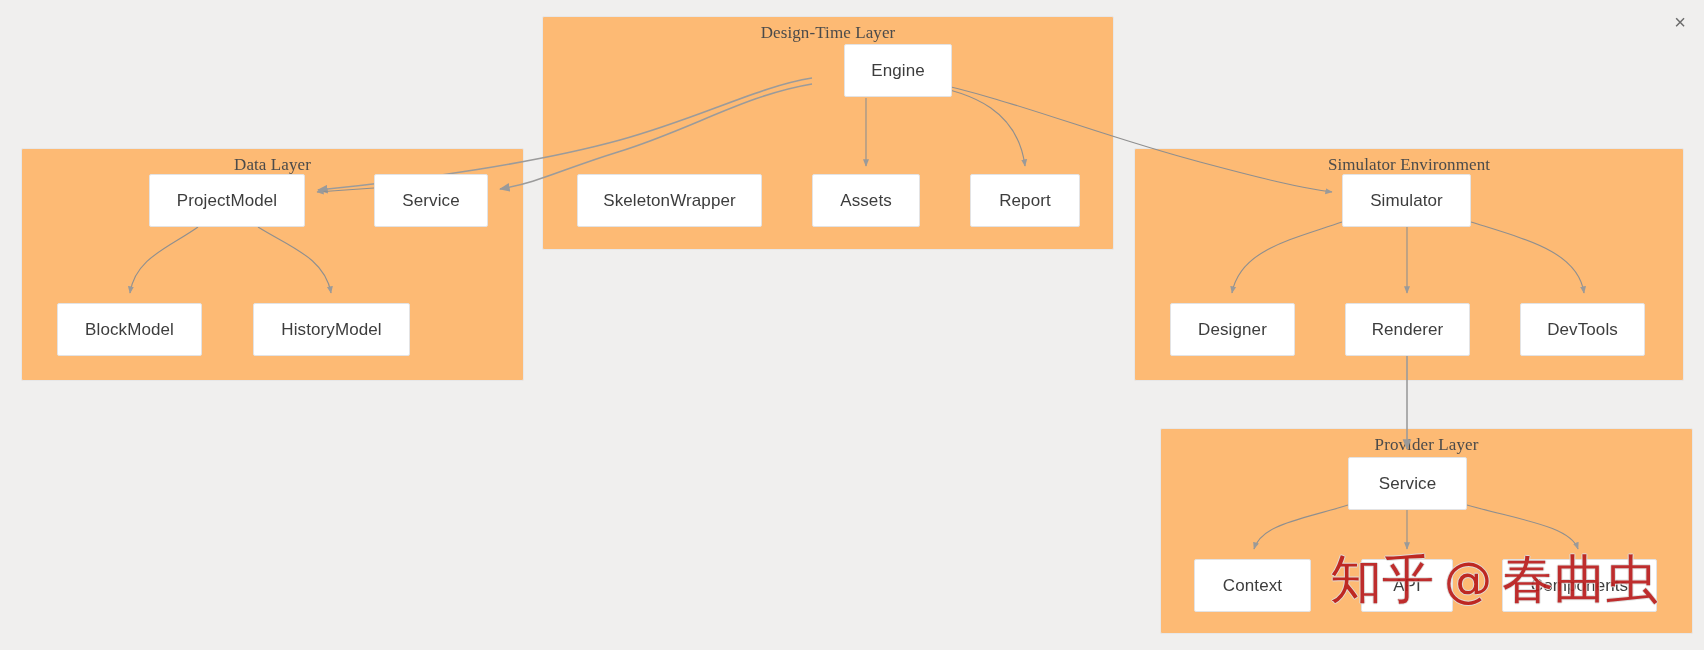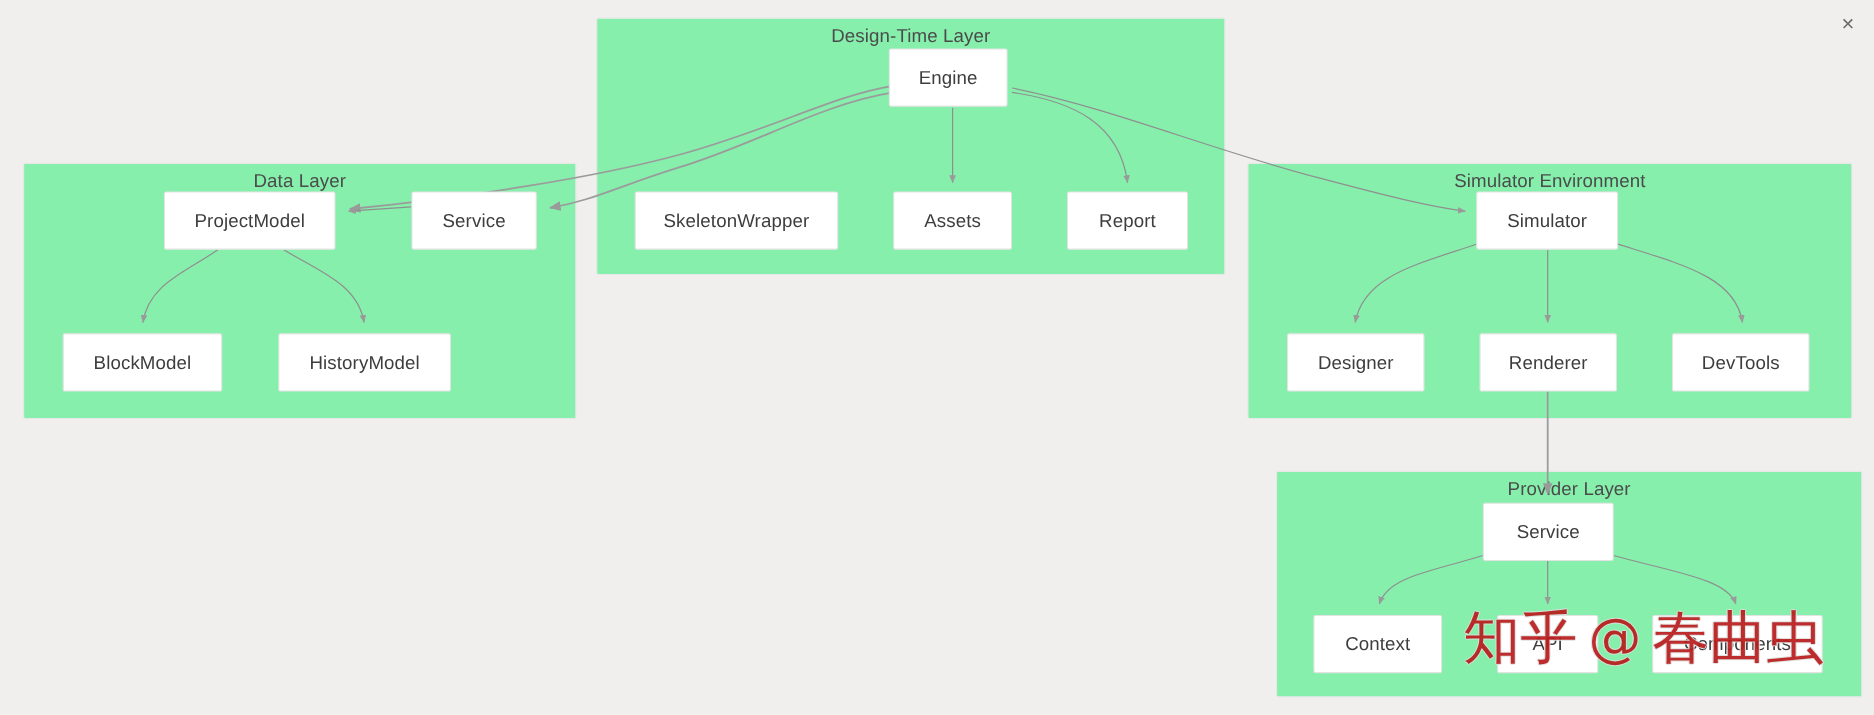--- a/index.html
+++ b/index.html
@@ -13,23 +13,24 @@
   #canvas {
     position: relative;
     width: 1704px;
     height: 650px;
     background: #f0efee;
   }
 
   
   .group {
     position: absolute;
-    background: #86efac;
+    background: #fdba74;
     border: 1px solid #e7e7e8;
     border-radius: 2px;
+    font-family: Liberation Serif, serif;
   }
   .group-title {
     position: absolute;
     top: 6px;
     left: 0;
     width: 100%;
     text-align: center;
     font-size: 17px;
     color: #4b4b4b;
     letter-spacing: 0.1px;
@@ -174,21 +175,21 @@
       </div>
       <div class="node" style="left: 374px; top: 174px; width: 114px; height: 53px;">
         <span>Service</span>
       </div>
       <div class="node" style="left: 57px; top: 303px; width: 145px; height: 53px;">
         <span>BlockModel</span>
       </div>
       <div class="node" style="left: 253px; top: 303px; width: 157px; height: 53px;">
         <span>HistoryModel</span>
       </div>
-      <div class="node" style="left: 808px; top: 44px; width: 108px; height: 53px;">
+      <div class="node" style="left: 844px; top: 44px; width: 108px; height: 53px;">
         <span>Engine</span>
       </div>
       <div class="node" style="left: 577px; top: 174px; width: 185px; height: 53px;">
         <span>SkeletonWrapper</span>
       </div>
       <div class="node" style="left: 812px; top: 174px; width: 108px; height: 53px;">
         <span>Assets</span>
       </div>
       <div class="node" style="left: 970px; top: 174px; width: 110px; height: 53px;">
         <span>Report</span>

